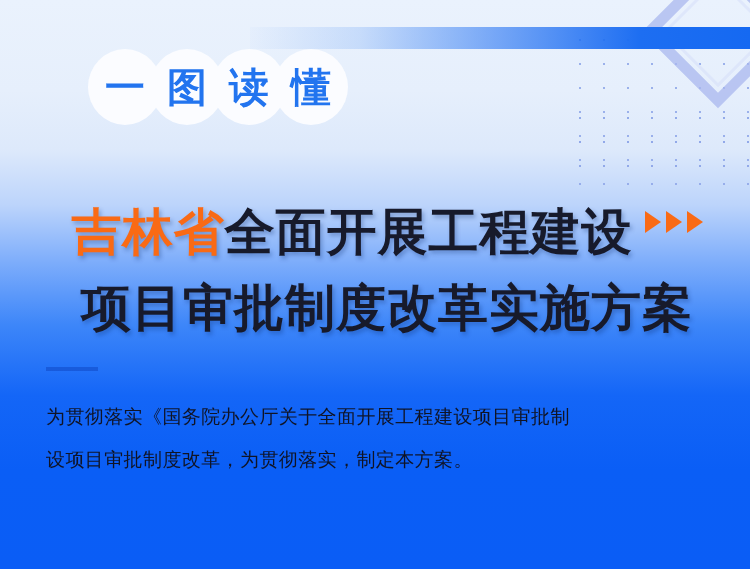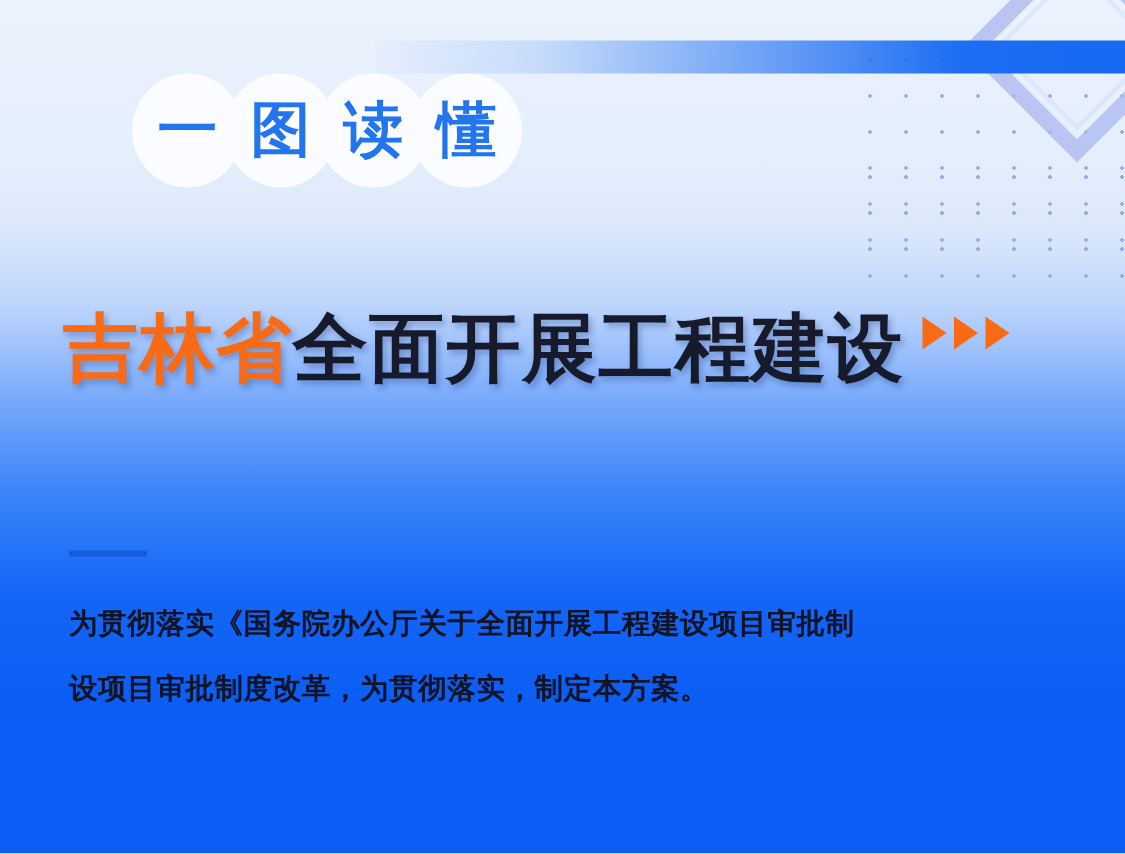--- a/index.html
+++ b/index.html
@@ -118,20 +118,21 @@
     width: 690px;
   }
   .headline-line {
     font-size: 50px;
     font-weight: 700;
     line-height: 76px;
     color: #171a2b;
     letter-spacing: 1px;
     white-space: nowrap;
     text-shadow: 2px 3px 4px rgba(8,40,110,0.30);
+    text-align: center;
   }
   .hl-accent {
     color: #f96a15;
   }
   .arrows {
     display: inline-block;
     vertical-align: 16px;
     margin-left: 12px;
     white-space: nowrap;
   }
@@ -162,21 +163,21 @@
     left: 46px;
     top: 395px;
     width: 660px;
   }
   .body-line {
     font-size: 19px;
     line-height: 43px;
     color: #101425;
     letter-spacing: 0.4px;
     white-space: nowrap;
-    font-weight: 700;
+    font-weight: 400;
   }
 </style>
 </head>
 <body>
 
 <div id="poster">
 
   <div class="dot-grid"></div>
   <div class="dot-grid lower"></div>
 
@@ -188,20 +189,21 @@
     <div class="badge-chars">
       <div class="badge-char">一</div>
       <div class="badge-char">图</div>
       <div class="badge-char">读</div>
       <div class="badge-char">懂</div>
     </div>
   </div>
 
   <div class="headline">
     <div class="headline-line"><span class="hl-accent">吉林省</span><span>全面开展工程建设</span><span class="arrows"><i class="arrow-tri"></i><i class="arrow-tri"></i><i class="arrow-tri"></i></span></div>
+    <div class="headline-line">项目审批制度改革实施方案</div>
   </div>
 
   <div class="divider"></div>
 
   <div class="body-text">
     <div class="body-line">为贯彻落实《国务院办公厅关于全面开展工程建设项目审批制</div>
     <div class="body-line">设项目审批制度改革，为贯彻落实，制定本方案。</div>
   </div>
 
 </div>

